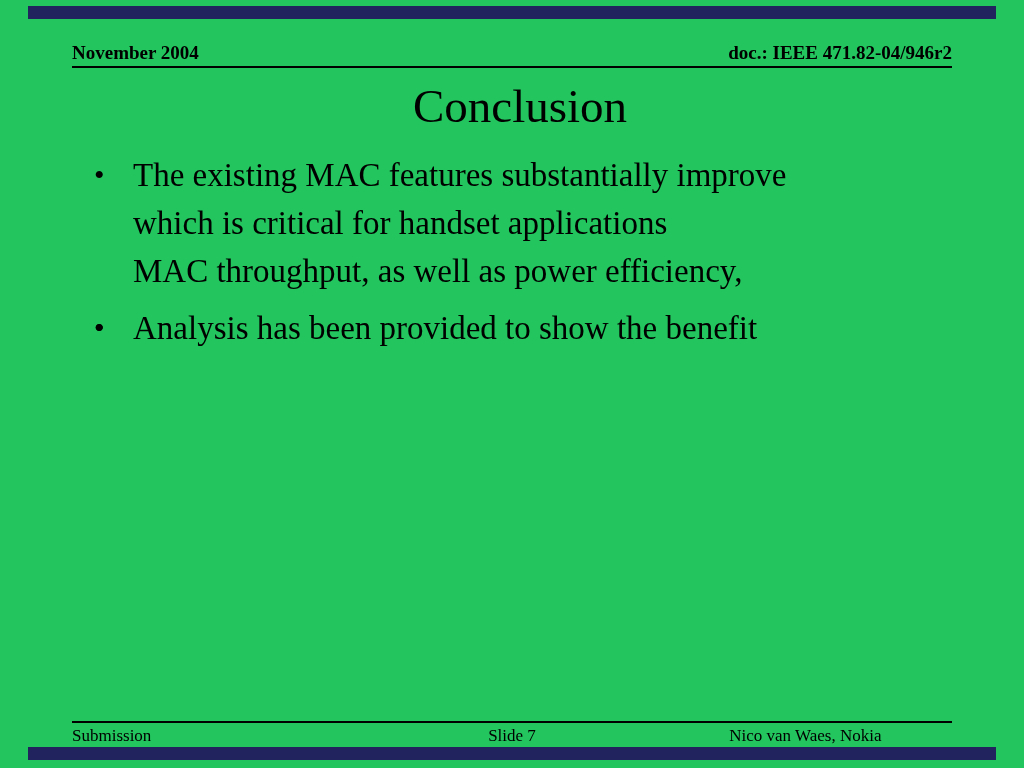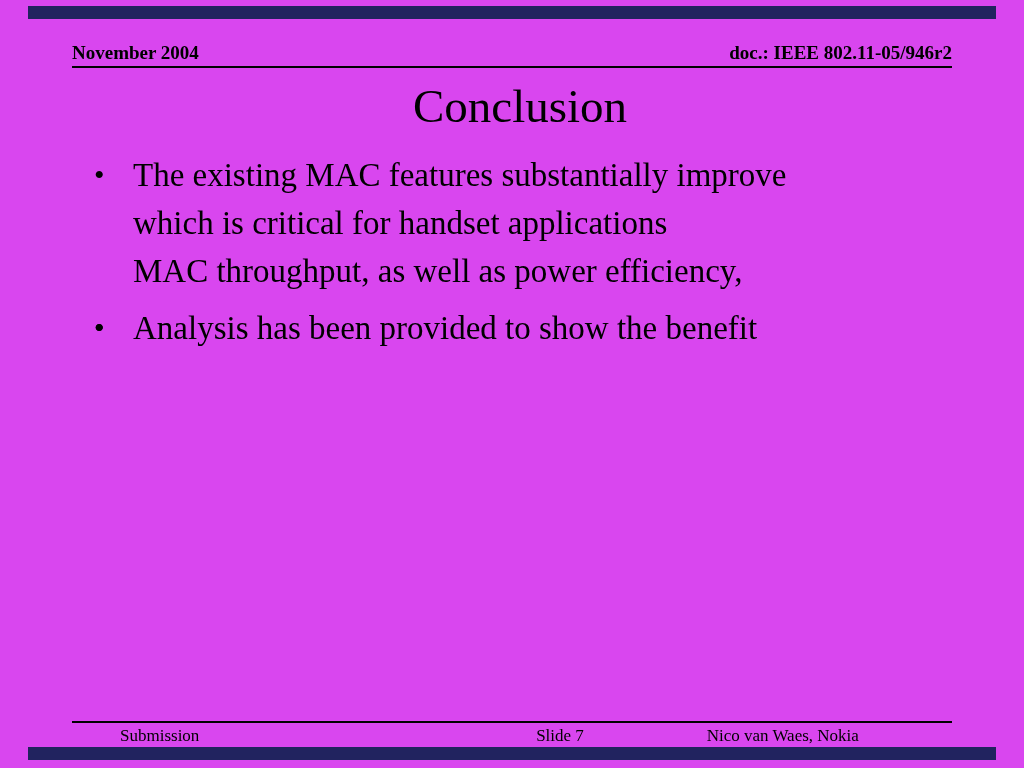--- a/index.html
+++ b/index.html
@@ -4,21 +4,21 @@
 <style>
   html, body {
     margin: 0;
     padding: 0;
     background: #ffffff;
   }
   .slide {
     position: relative;
     width: 1024px;
     height: 768px;
-    background: #d946ef;
+    background: #22c55e;
     color: #000000;
     font-family: "Liberation Serif", "DejaVu Serif", serif;
     overflow: hidden;
   }
   .bar {
     position: absolute;
     left: 28px;
     width: 968px;
     height: 13px;
     background: #21235f;
@@ -77,36 +77,35 @@
   }
   .bullet-line { display: block; }
   .footer {
     position: absolute;
     left: 72px;
     top: 726px;
     width: 880px;
     display: flex;
     align-items: baseline;
     font-size: 17px;
-    margin-left: 48px;
   }
   .f-left  { flex: 1; text-align: left; }
   .f-center{ flex: 1; text-align: center; }
-  .f-right { flex: 1; text-align: left; }
+  .f-right { flex: 1; text-align: center; }
 </style>
 </head>
 <body>
 
 <div class="slide">
 
   <div class="bar bar-top"></div>
 
   <div class="header">
     <span class="h-left">November 2004</span>
-    <span class="h-right">doc.: IEEE 802.11-05/946r2</span>
+    <span class="h-right">doc.: IEEE 471.82-04/946r2</span>
   </div>
 
   <div class="rule rule-top"></div>
 
   <h1 class="title">Conclusion</h1>
 
   <div class="bullets">
 
     <div class="bullet">
       <span class="dot">•</span>

